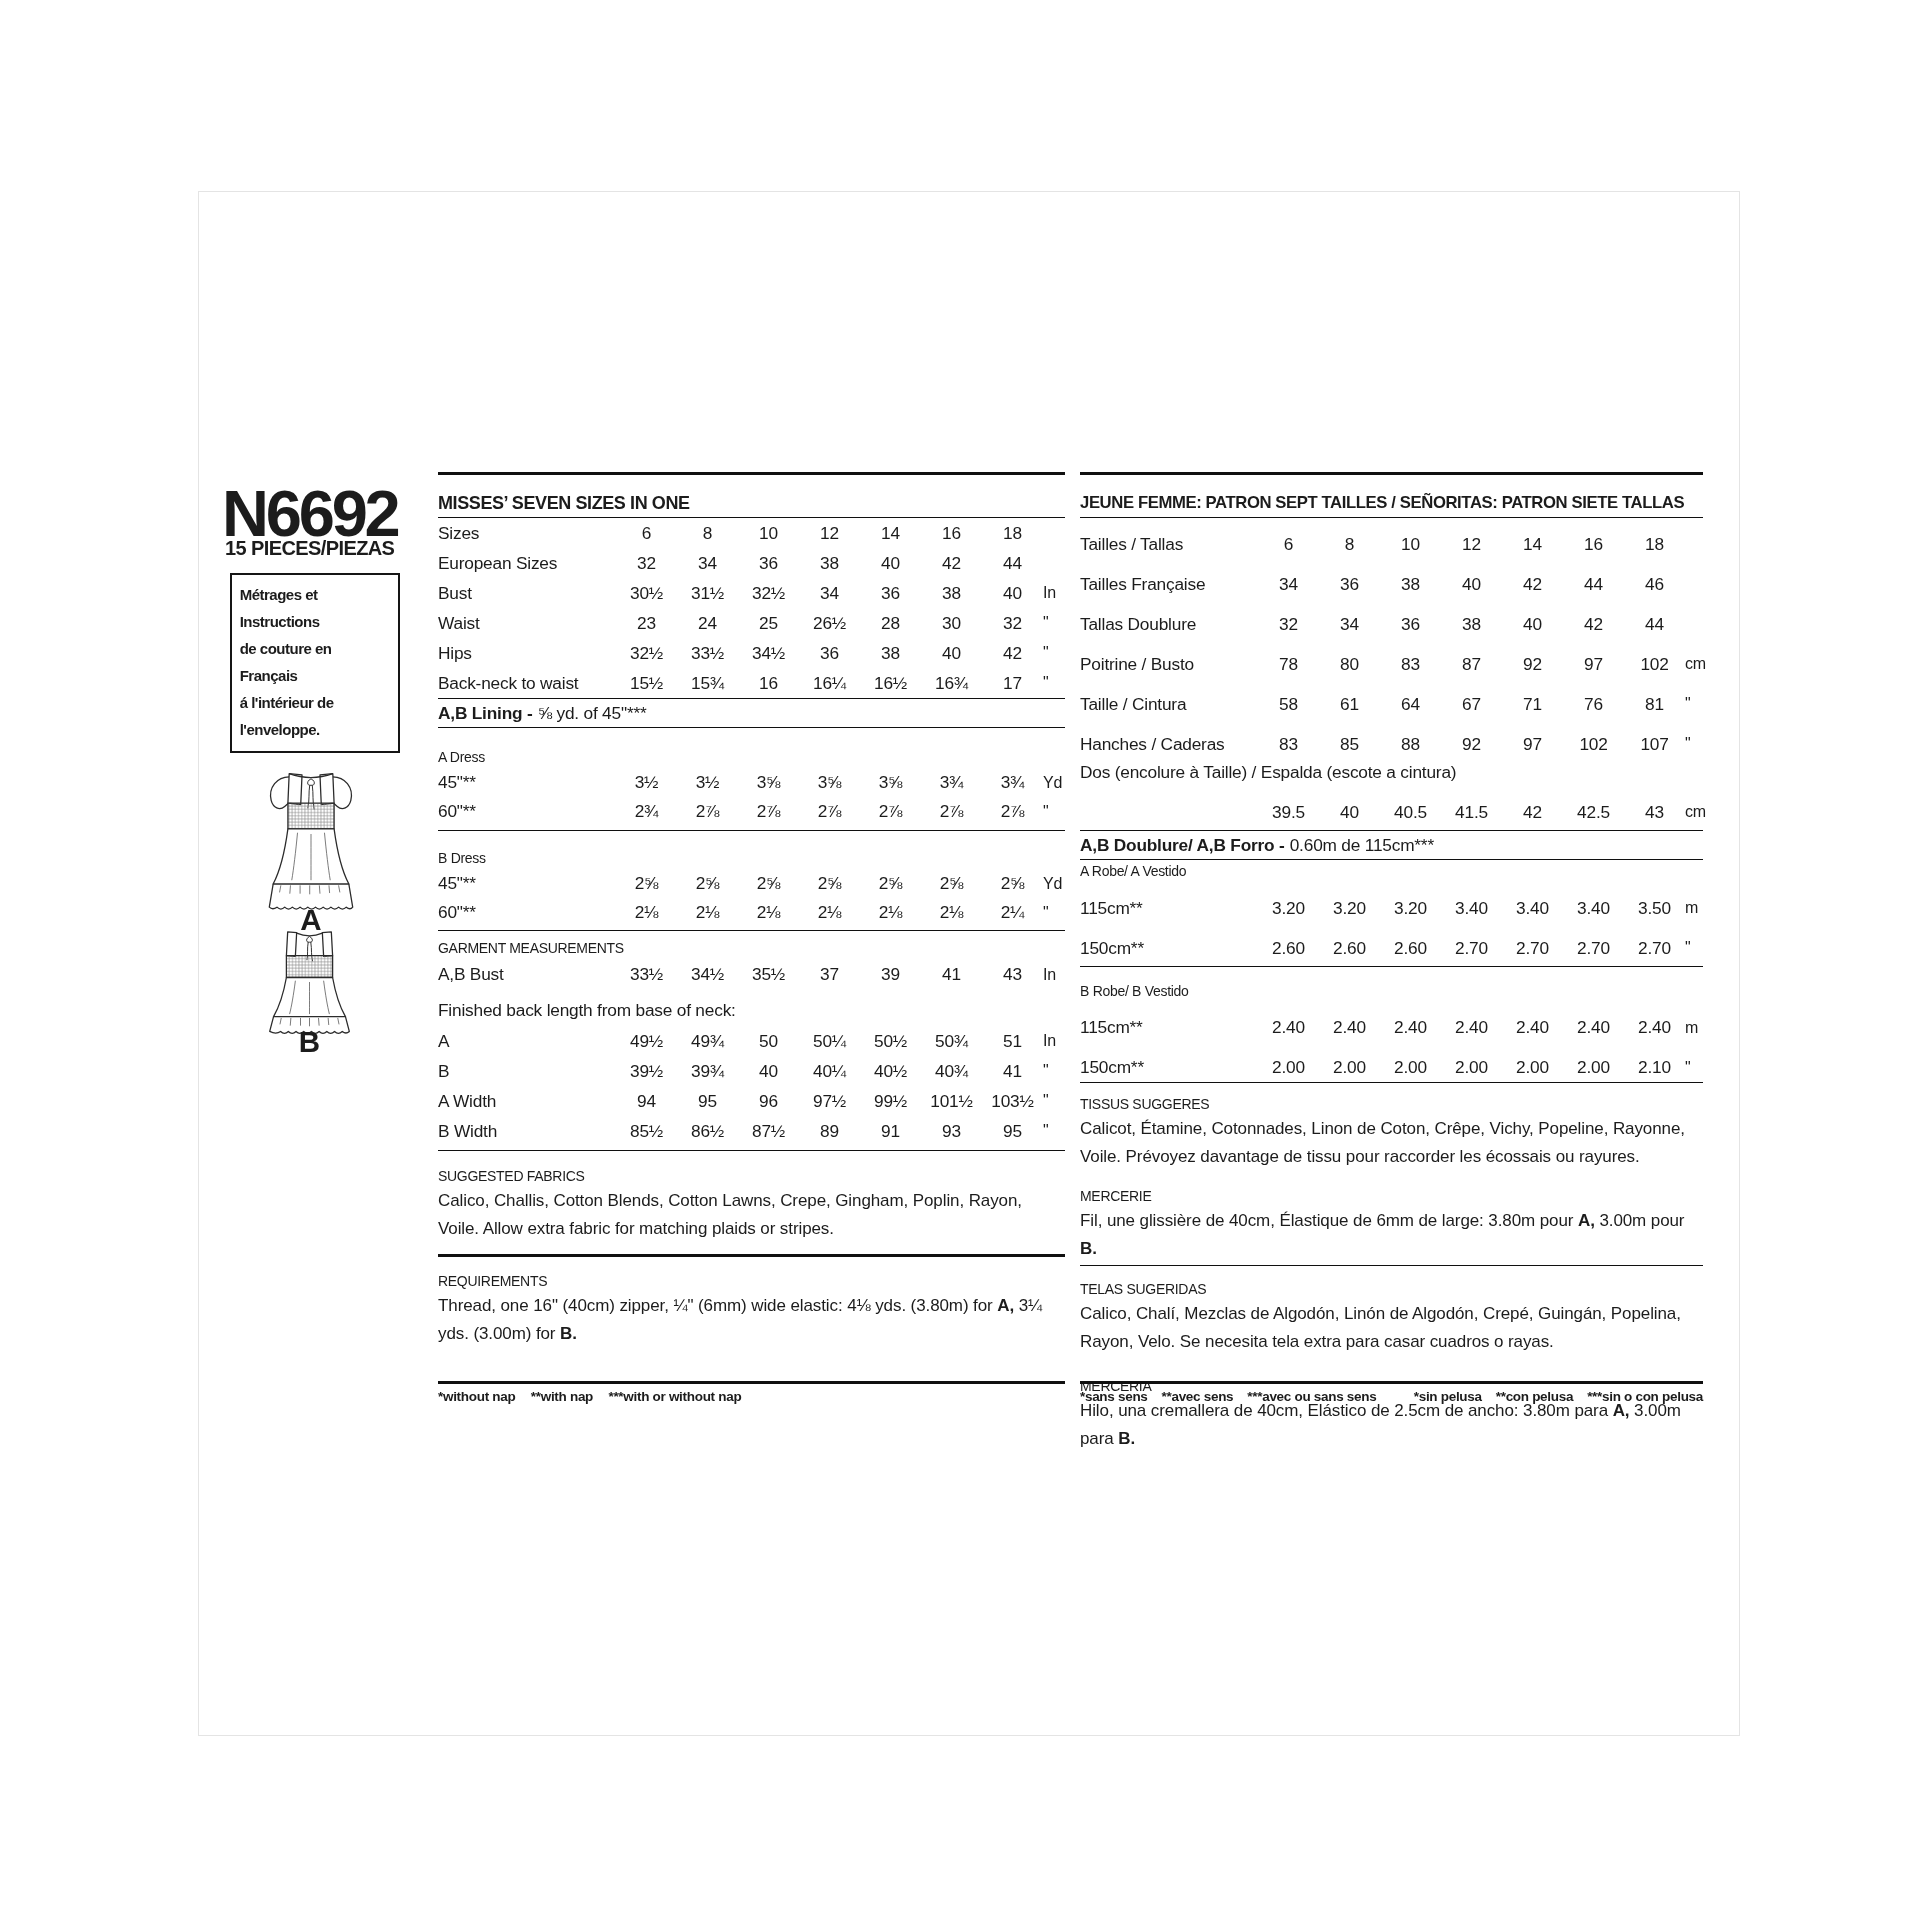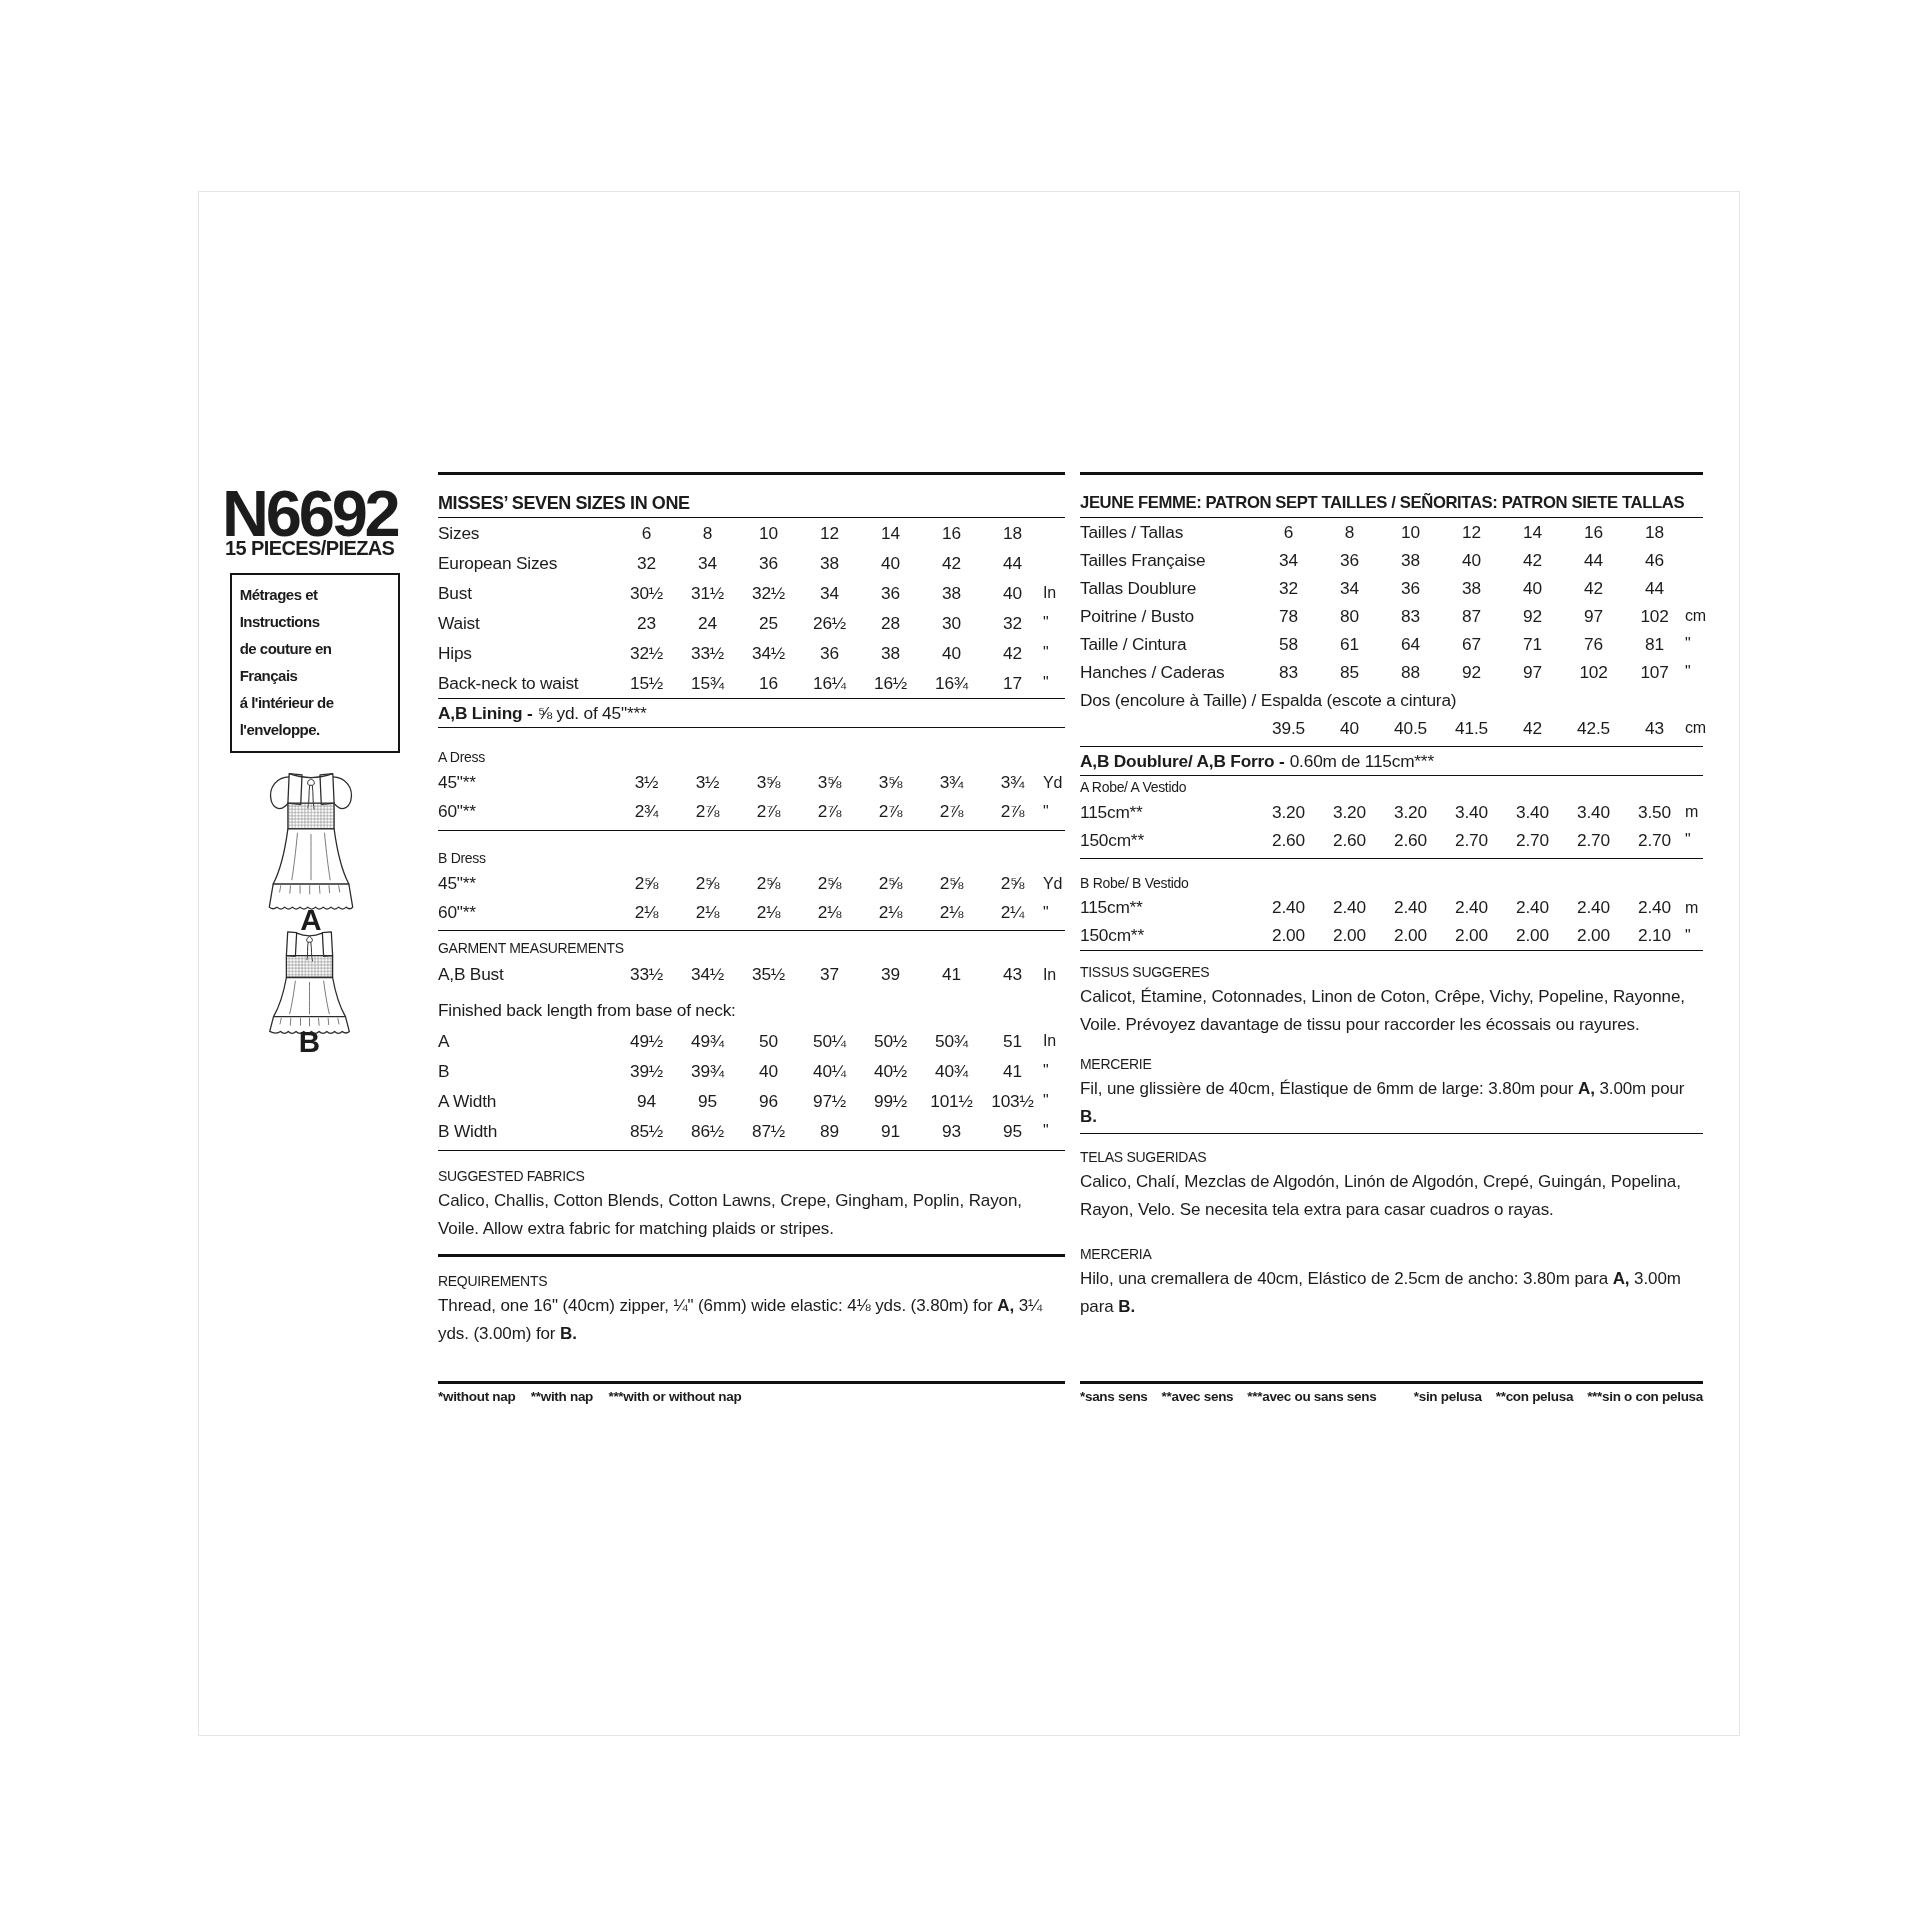--- a/index.html
+++ b/index.html
@@ -31,21 +31,21 @@
   #colR{left:881px;width:623px;}
   .r6{border-top:3.9px solid #101010;}
   .r5{border-top:3.2px solid #101010;}
   .r3{border-top:1.9px solid #101010;}
   .tbl-title{margin-top:17.3px;font-size:18px;line-height:22px;font-weight:700;letter-spacing:-0.4px;white-space:nowrap;}
   #colR .tbl-title{font-size:16.7px;}
   .title-rule{margin-top:3.2px;border-top:1.9px solid #101010;}
   .t-row{display:grid;grid-template-columns:178px repeat(7,61px) 1fr;align-items:center;font-size:17.3px;letter-spacing:-0.2px;}
   .h48 .t-row{height:31px;}
   .h45 .t-row{height:29px;}
-  .h43 .t-row{height:28px;}
+  .h43 .t-row{height:28px;margin-top:12px;}
   .h47 .t-row{height:30px;}
   .t-val{text-align:center;}
   .t-unit{text-align:left;font-size:16px;}
   .note-line{height:28px;display:flex;align-items:center;font-size:17.3px;letter-spacing:-0.2px;white-space:nowrap;}
   .note-line b{font-weight:700;margin-right:5.1px;}
   .sec-title{font-size:14px;line-height:22px;font-weight:400;letter-spacing:-0.3px;white-space:nowrap;}
   .plain-line{height:28px;display:flex;align-items:center;font-size:17.3px;letter-spacing:-0.2px;white-space:nowrap;}
   .para{font-size:17px;line-height:28px;letter-spacing:-0.1px;}
   .para b{font-weight:700;}
   

